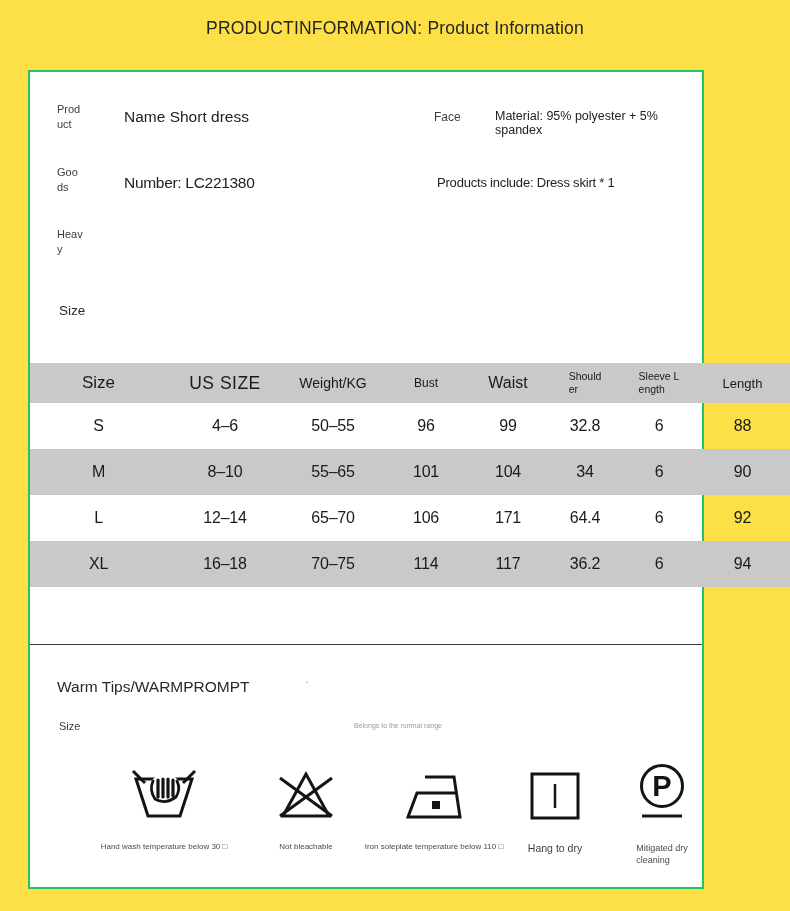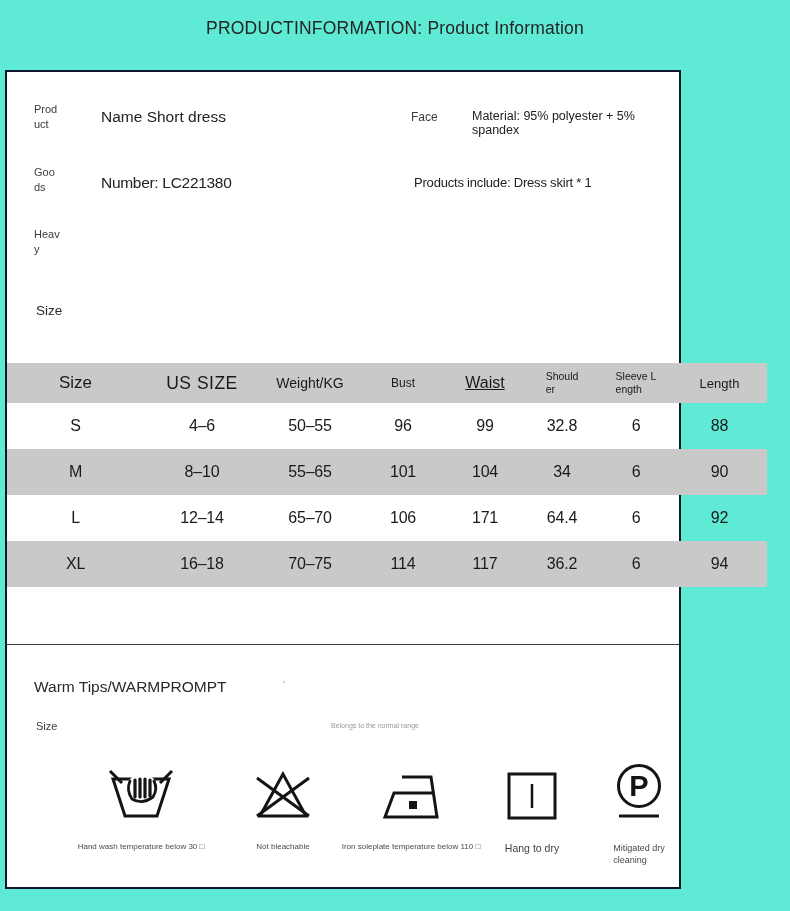--- a/index.html
+++ b/index.html
@@ -1,40 +1,40 @@
 <!DOCTYPE html>
 <html><head>
 <meta charset="utf-8">
 <style>
   html,body{margin:0;padding:0;background:#ffffff;}
-  .page{position:relative;width:790px;height:911px;background:#5eead4;
+  .page{position:relative;width:790px;height:911px;background:#fde047;
         font-family:"Liberation Sans",sans-serif;color:#1f1f1f;overflow:hidden;}
   .page-title{position:absolute;top:18px;left:0;width:100%;text-align:center;
         font-size:17.5px;letter-spacing:.2px;color:#242424;}
-  .info-box{position:absolute;left:5px;top:70px;width:676px;height:819px;
-        border:2px solid #0f172a;box-sizing:border-box;background:#fff;}
+  .info-box{position:absolute;left:28px;top:70px;width:676px;height:819px;
+        border:2px solid #22c55e;box-sizing:border-box;background:#fff;}
   .abs{position:absolute;}
   .preline{white-space:pre-line;}
   .side-label{font-size:11px;color:#3d3d3d;line-height:1.35;width:40px;}
   .val-lg{font-size:15.5px;color:#222;}
   .val-md{font-size:13px;color:#222;}
   .val-xl{font-size:17px;color:#222;letter-spacing:-0.2px;}
   
   table.size-table{position:absolute;left:0;top:291px;width:760px;
         border-collapse:collapse;table-layout:fixed;}
   table.size-table td,table.size-table th{padding:0;text-align:center;
         font-weight:400;color:#1a1a1a;vertical-align:middle;}
   tr.head-row{height:40px;background:#c9c9c9;}
   tr.data-row{height:46px;font-size:16px;letter-spacing:-0.2px;}
   tr.stripe{background:#c9c9c9;}
   .h0{font-size:17px;}
   .h1{font-size:17.5px;font-weight:700;letter-spacing:.5px;}
   .h2{font-size:14px;}
   .h3{font-size:12px;font-weight:500;}
-  .h4{font-size:16px;text-decoration:underline;}
+  .h4{font-size:16px;}
   .h5,.h6{font-size:10.5px;line-height:1.25;}
   .h5 span,.h6 span{display:inline-block;text-align:left;white-space:pre-line;}
   .h7{font-size:13px;}
   .divider{position:absolute;left:0;width:100%;top:572px;border-top:1px solid #3a3a3a;}
   .warm-heading{position:absolute;left:27px;top:606px;font-size:15.5px;color:#2a2a2a;}
   .warm-size{position:absolute;left:29px;top:648px;font-size:11px;color:#3c3c3c;}
   .warm-note{position:absolute;left:324px;top:650px;font-size:7px;color:#9a9a9a;}
   .stray-mark{position:absolute;left:276px;top:608px;font-size:10px;color:#aaa;}
   
   .care-item{position:absolute;top:693px;width:150px;text-align:center;}

